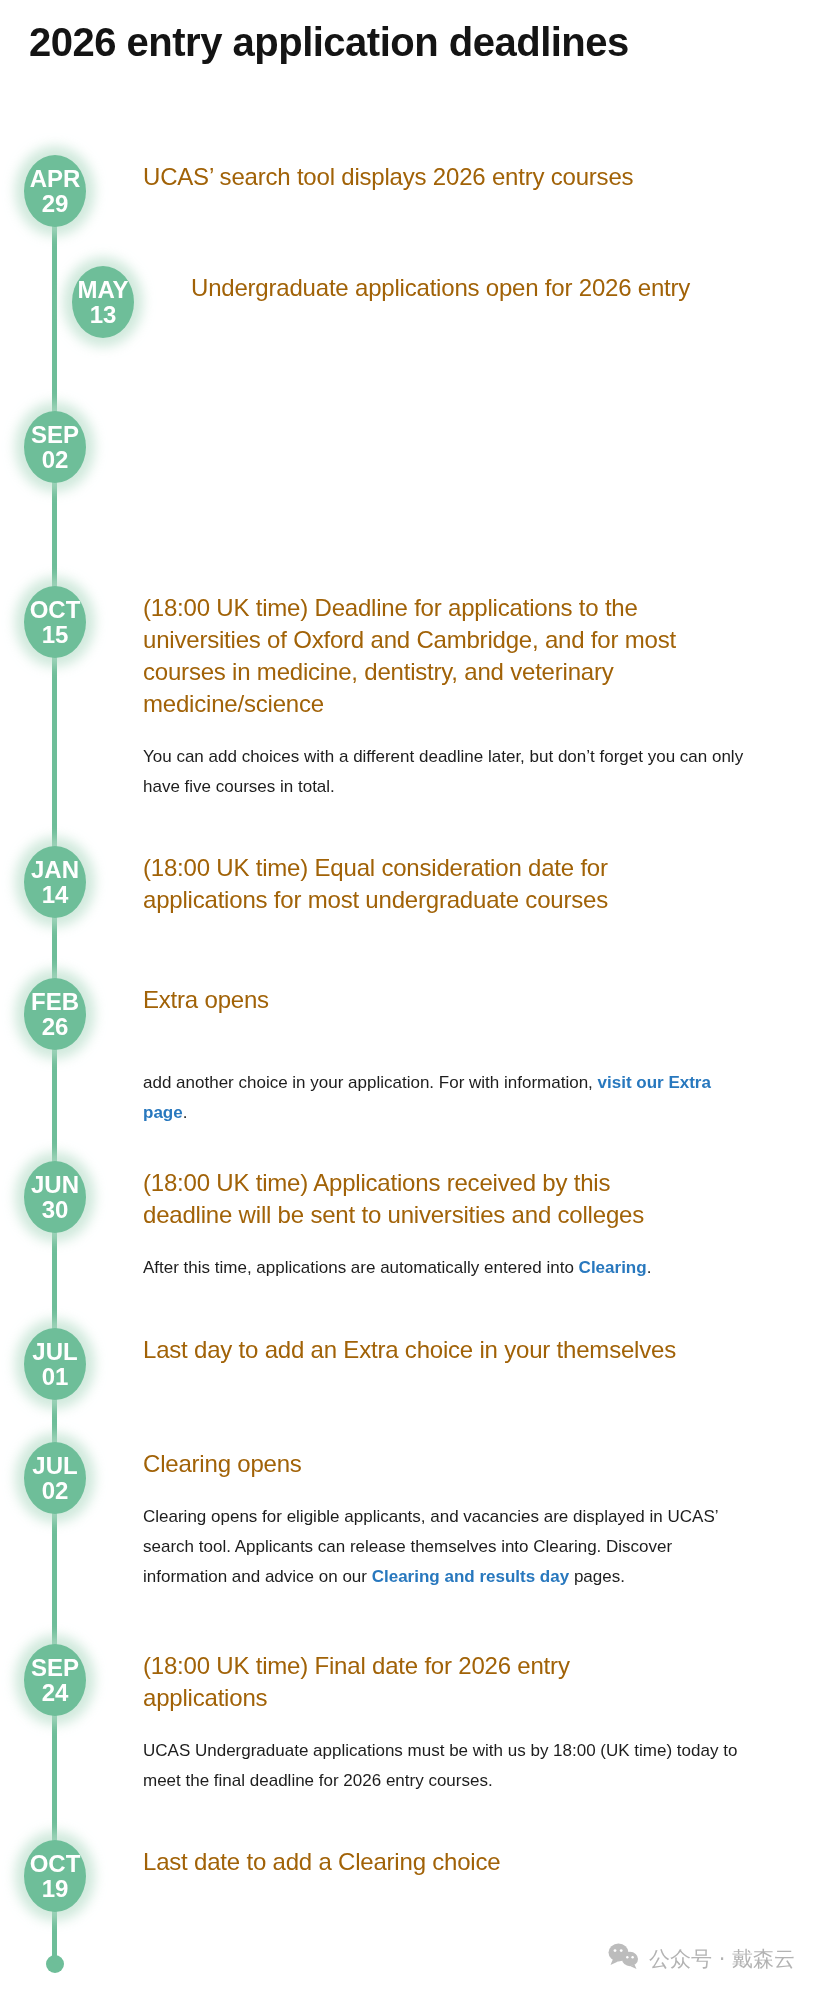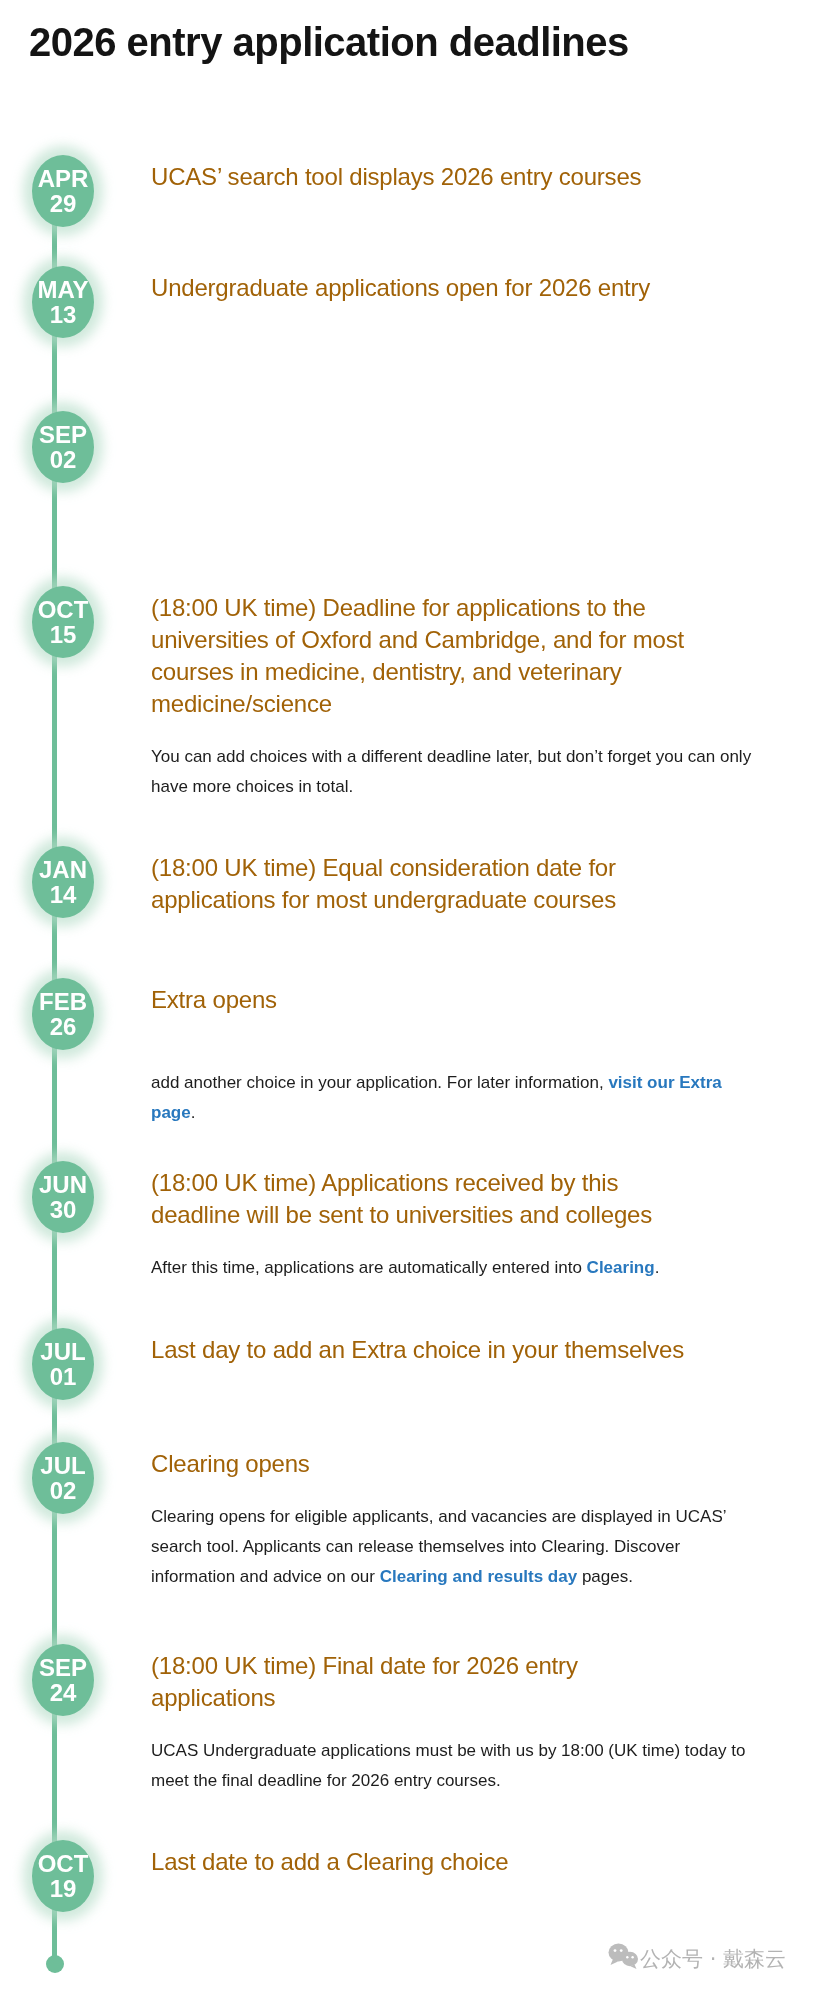--- a/index.html
+++ b/index.html
@@ -12,38 +12,38 @@
     font-size:40px;line-height:48px;font-weight:700;color:#141414;letter-spacing:-0.5px;
   }
   .tl-line{
     position:absolute;left:52px;top:191px;width:5px;height:1773px;
     background:#6ebe99;z-index:0;
   }
   .tl-end-dot{
     position:absolute;left:46px;top:1955px;width:18px;height:18px;border-radius:50%;
     background:#6ebe99;z-index:2;
   }
-  .tl-item{position:absolute;left:8px;right:0;z-index:1;padding-left:33px;}
+  .tl-item{position:absolute;left:0;right:0;z-index:1;padding-left:33px;}
   .badge{
     position:absolute;left:24px;top:0;width:62px;height:72px;border-radius:50%;
     background:#6ebe99;box-shadow:0 0 12px 9px rgba(183,221,202,0.65);
     display:flex;flex-direction:column;align-items:center;justify-content:center;
     color:#ffffff;font-weight:700;font-size:24px;line-height:25px;text-align:center;
   }
   .content{margin-left:110px;width:715px;padding-top:6px;}
   .heading{
     margin:0;font-size:24px;line-height:32px;font-weight:400;color:#a16207;
     letter-spacing:-0.2px;white-space:pre-line;
   }
   .body-text{
     margin:22px 0 0 0;font-size:17px;line-height:30px;color:#1d1d1d;
   }
   .inline-link{color:#2878be;font-weight:700;text-decoration:none;cursor:pointer;}
   .watermark{
-    position:absolute;left:606px;top:1942px;display:flex;align-items:center;
+    position:absolute;left:606px;top:1942px;display:flex;align-items:center;gap:9px;
     color:#b3b3b3;font-size:21px;font-family:"DejaVu Sans",sans-serif;z-index:3;
   }
   .wm-icon{display:inline-block;}
 </style>
 </head>
 <body>
 
 <h1 class="page-title">2026 entry application deadlines</h1>
 
 <div class="tl-line"></div>
@@ -52,21 +52,21 @@
 <div id="timeline">
     <div class="tl-item" style="top: 155px;">
       <div class="badge">
         <div>APR</div>
         <div>29</div>
       </div>
       <div class="content">
         <h2 class="heading">UCAS’ search tool displays 2026 entry courses</h2>
       </div>
     </div>
-    <div class="tl-item" style="top: 266px;">
+    <div class="tl-item" style="top: 266px; margin-left: 48px;">
       <div class="badge">
         <div>MAY</div>
         <div>13</div>
       </div>
       <div class="content">
         <h2 class="heading">Undergraduate applications open for 2026 entry</h2>
       </div>
     </div>
     <div class="tl-item" style="top: 411px;">
       <div class="badge">
@@ -77,41 +77,41 @@
     <div class="tl-item" style="top: 586px;">
       <div class="badge">
         <div>OCT</div>
         <div>15</div>
       </div>
       <div class="content">
         <h2 class="heading">(18:00 UK time) Deadline for applications to the
 universities of Oxford and Cambridge, and for most
 courses in medicine, dentistry, and veterinary
 medicine/science</h2>
-        <p class="body-text"><span>You can add choices with a different deadline later, but don’t forget you can only</span><br><span>have more choices in total.</span></p>
+        <p class="body-text"><span>You can add choices with a different deadline later, but don’t forget you can only</span><br><span>have five courses in total.</span></p>
       </div>
     </div>
     <div class="tl-item" style="top: 846px;">
       <div class="badge">
         <div>JAN</div>
         <div>14</div>
       </div>
       <div class="content">
         <h2 class="heading">(18:00 UK time) Equal consideration date for
 applications for most undergraduate courses</h2>
       </div>
     </div>
     <div class="tl-item" style="top: 978px;">
       <div class="badge">
         <div>FEB</div>
         <div>26</div>
       </div>
       <div class="content">
         <h2 class="heading">Extra opens</h2>
-        <p class="body-text"><br><span>add another choice in your application. For later information, </span><a class="inline-link" href="#">visit our Extra</a><br><a class="inline-link" href="#">page</a><span>.</span></p>
+        <p class="body-text"><br><span>add another choice in your application. For with information, </span><a class="inline-link" href="#">visit our Extra</a><br><a class="inline-link" href="#">page</a><span>.</span></p>
       </div>
     </div>
     <div class="tl-item" style="top: 1161px;">
       <div class="badge">
         <div>JUN</div>
         <div>30</div>
       </div>
       <div class="content">
         <h2 class="heading">(18:00 UK time) Applications received by this
 deadline will be sent to universities and colleges</h2>

